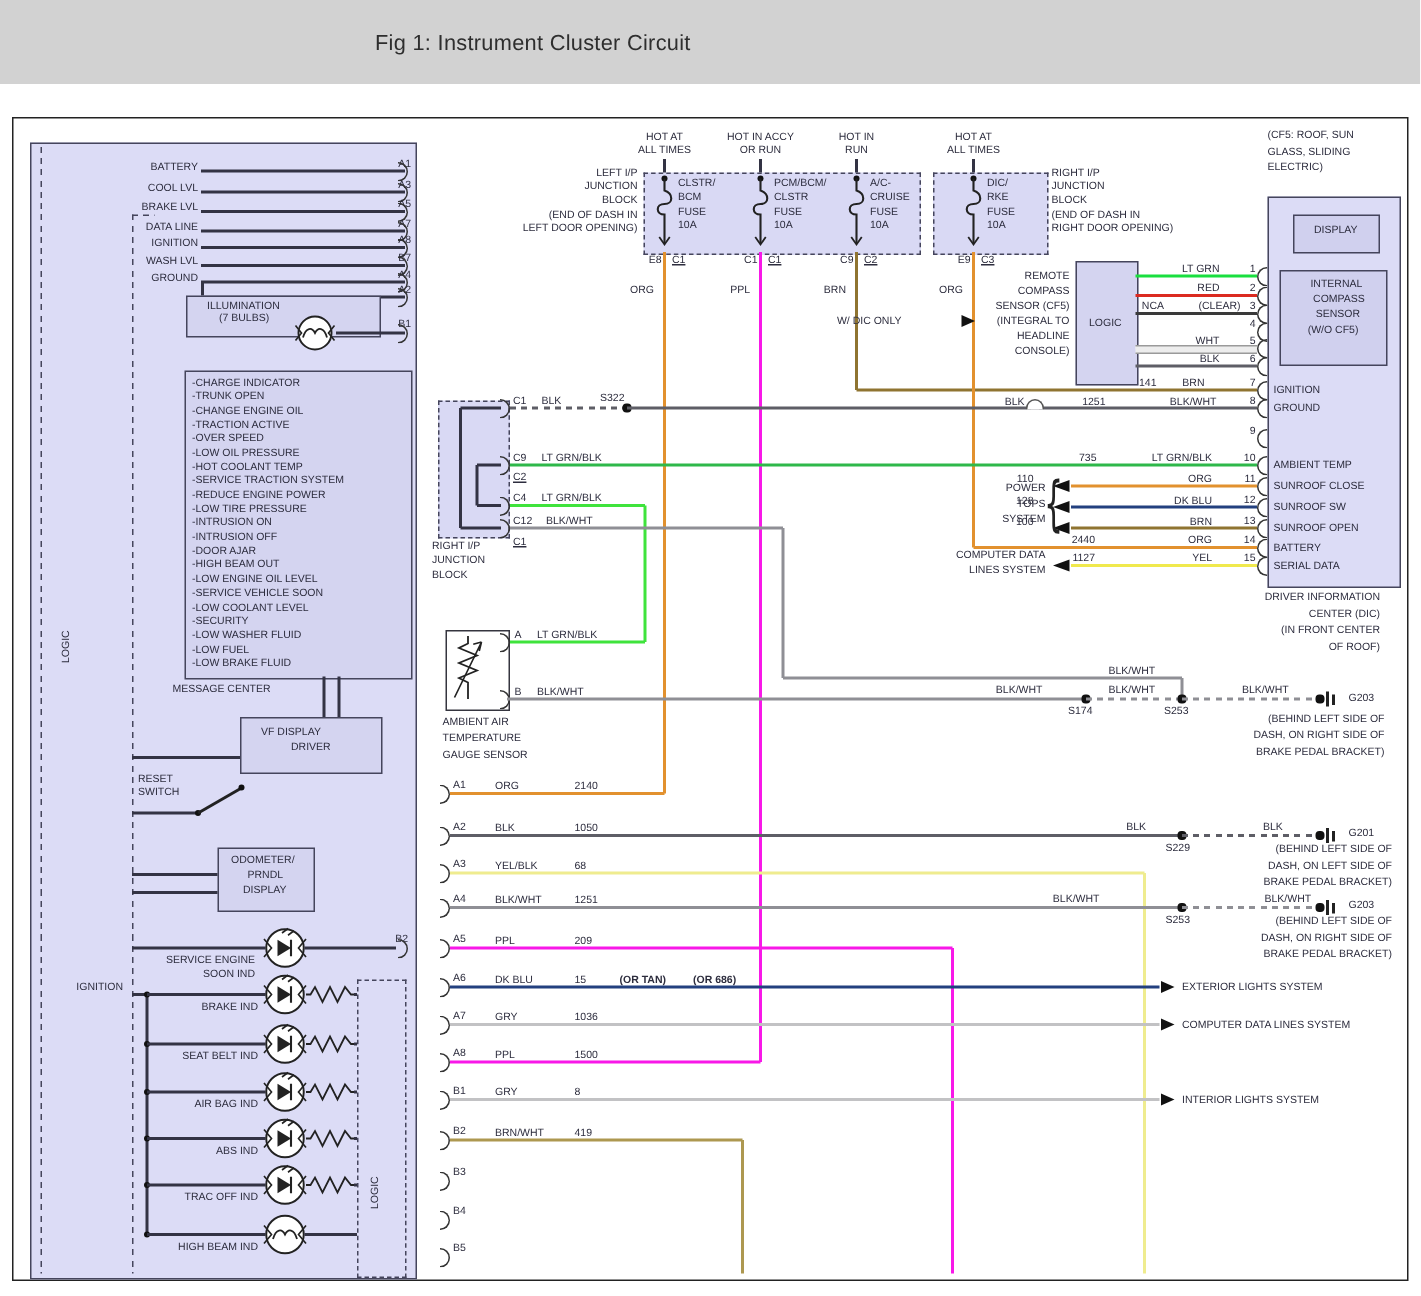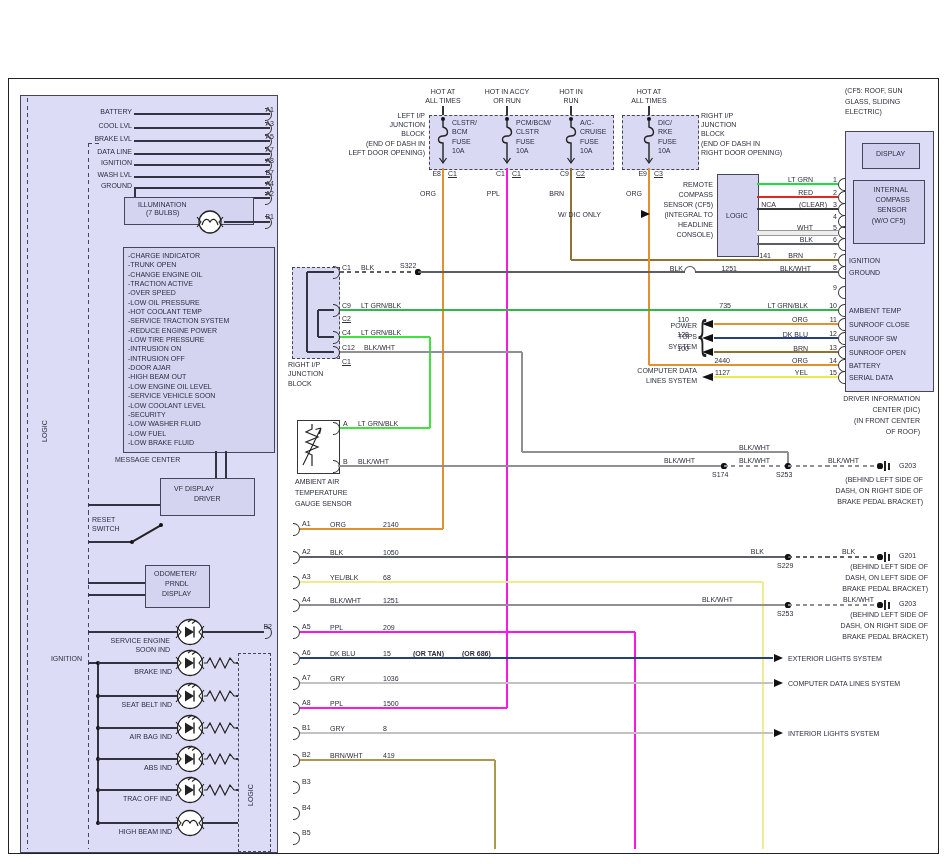--- a/index.html
+++ b/index.html
@@ -13,20 +13,23 @@
   .dbox{position:absolute;background:#d9d9f4;border:1px dashed #45455c;}
   .wbox{position:absolute;background:#ffffff;border:1px solid #35353f;}
   .ul{text-decoration:underline;}
   .vert{transform:rotate(-90deg);transform-origin:left top;}
   svg{position:absolute;overflow:visible;}
 </style>
 </head>
 <body>
 
 <div id="stage">
+  <div class="hdr">
+    <div class="hdr-title">Fig 1: Instrument Cluster Circuit</div>
+  </div>
 <div class="abs" style="left: 8px; top: 78px; width: 929px; height: 774px; border: 1px solid rgb(34, 34, 34); background: rgb(255, 255, 255);"></div>
     <div class="abs" style="left: 20px; top: 95px; width: 256px; height: 756px; background: rgb(220, 220, 246); border: 1px solid rgb(69, 69, 92);"></div>
     <div class="abs" style="left: 27px; top: 98px; width: 1px; height: 751px; background: repeating-linear-gradient(rgb(69, 69, 92) 0px, rgb(69, 69, 92) 4px, transparent 4px, transparent 7.5px);"></div>
     <div class="abs" style="left: 88px; top: 143px; width: 1px; height: 706px; background: repeating-linear-gradient(rgb(69, 69, 92) 0px, rgb(69, 69, 92) 4px, transparent 4px, transparent 7.5px);"></div>
     <div class="abs" style="left: 88px; top: 143px; width: 15px; height: 1px; background: repeating-linear-gradient(90deg, rgb(69, 69, 92) 0px, rgb(69, 69, 92) 4px, transparent 4px, transparent 7.5px);"></div>
     <div class="lbl vert" style="left: 40px; top: 442px; font-size: 7px; line-height: 9.2px; color: rgb(45, 45, 62);">LOGIC</div>
     <div class="lbl r" style="left: 62px; top: 107px; font-size: 7px; line-height: 9.2px; color: rgb(45, 45, 62); width: 70px;">BATTERY</div>
     <div class="abs" style="left: 134px; top: 113.3px; width: 136px; height: 1.4px; background: rgb(51, 51, 68);"></div>
     <div class="lbl r" style="left: 250px; top: 105px; font-size: 7px; line-height: 9.2px; color: rgb(45, 45, 62); width: 24px;">A1</div>
     <div class="abs" style="left: 265px; top: 108px; width: 6px; height: 11px; border-top: 1.3px solid rgb(51, 51, 51); border-right: 1.3px solid rgb(51, 51, 51); border-bottom: 1.3px solid rgb(51, 51, 51); border-left: none; border-image: initial; border-radius: 0px 7px 7px 0px;"></div>

